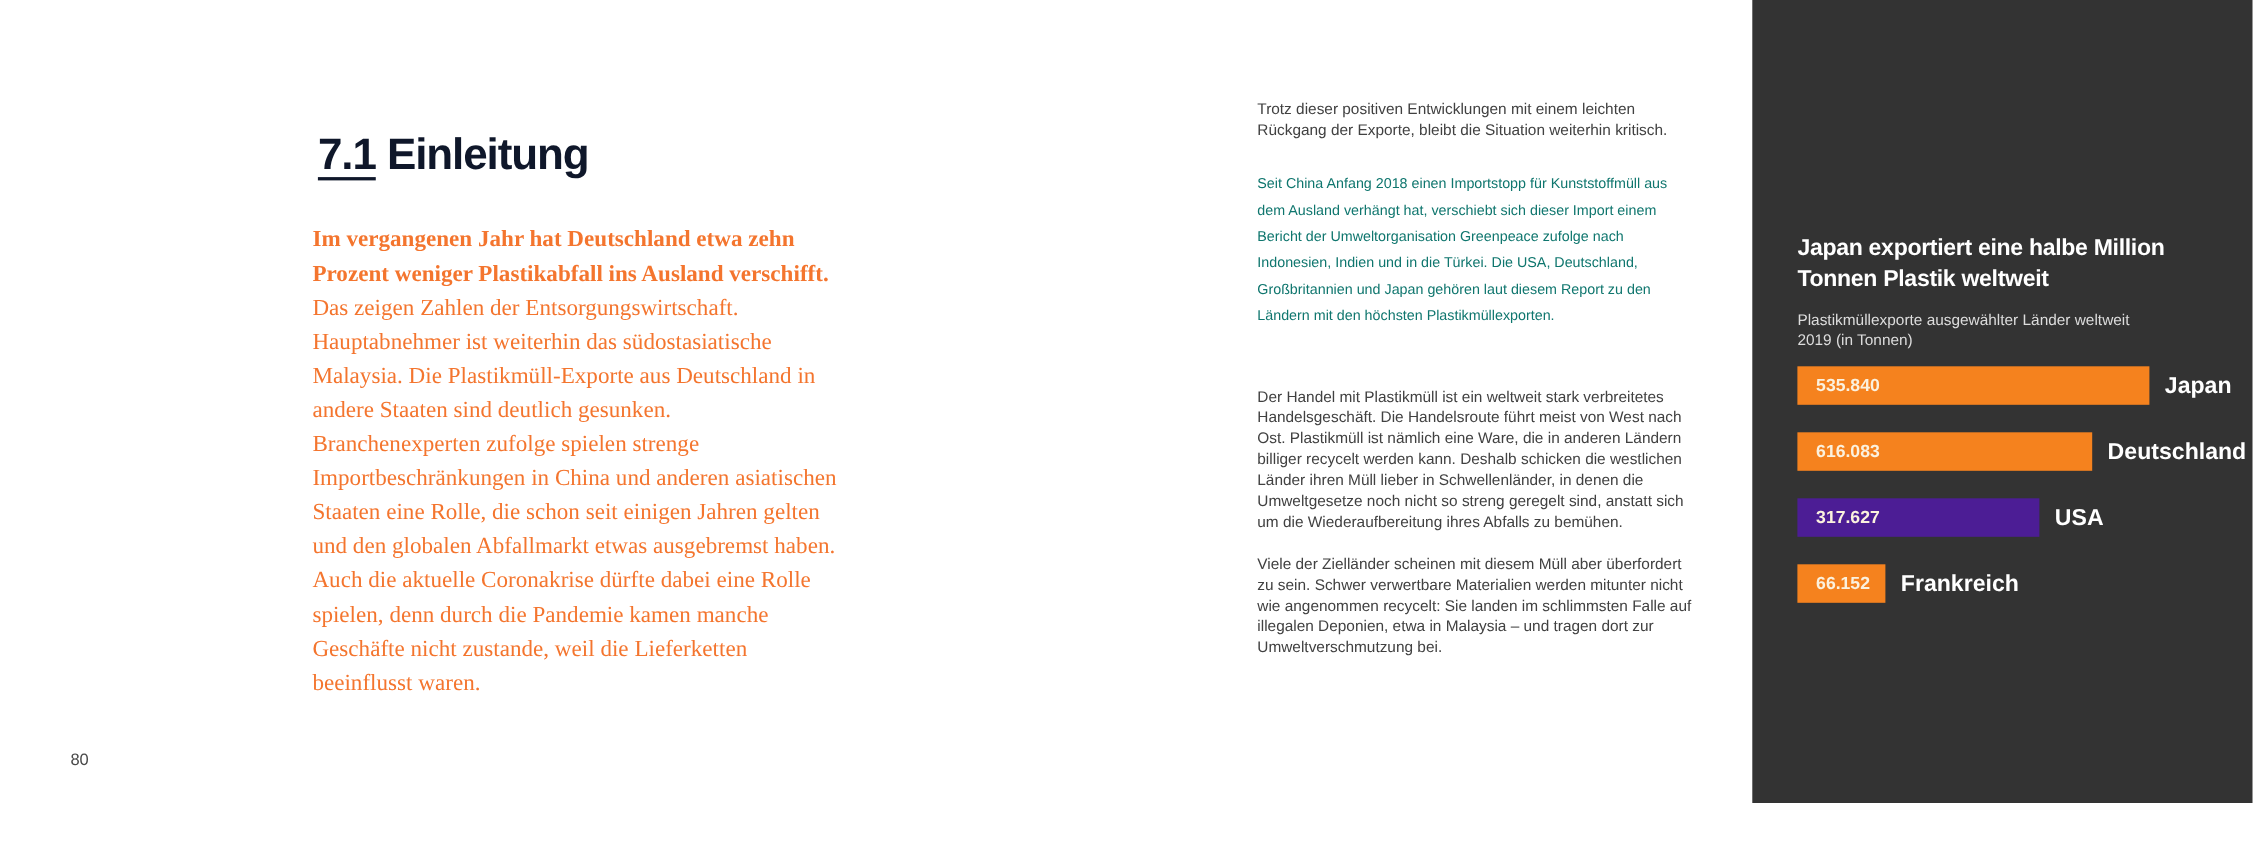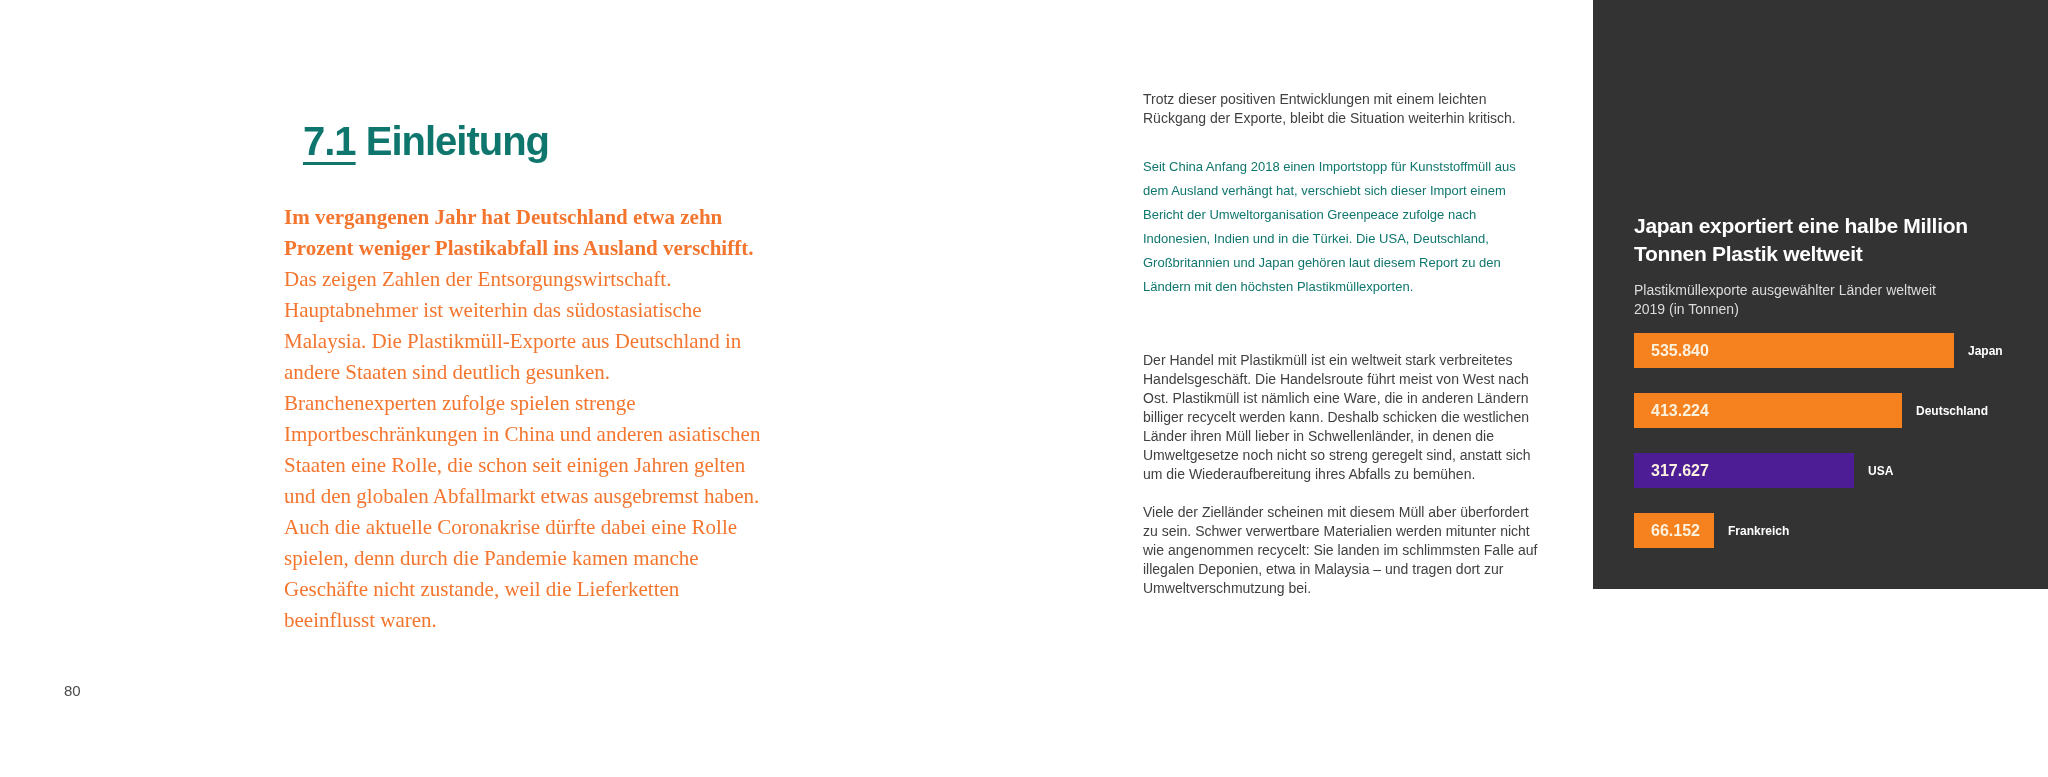--- a/index.html
+++ b/index.html
@@ -8,25 +8,25 @@
     width: 2048px;
     height: 777px;
     background: #ffffff;
     overflow: hidden;
     font-family: "Liberation Sans", sans-serif;
   }
 
   
   .section-heading {
     position: absolute;
-    left: 303px;
+    left: 289px;
     top: 92px;
     font-size: 40px;
     letter-spacing: -1px;
-    color: #0f766e;
+    color: #0f172a;
     white-space: nowrap;
   }
   .section-number {
     text-decoration: underline;
     text-decoration-thickness: 3px;
     text-underline-offset: 7px;
   }
   .lead-paragraph {
     position: absolute;
     left: 284px;
@@ -60,21 +60,21 @@
   .mb-p1 { margin-bottom: 27px !important; }
   .mb-p2 { margin-bottom: 52px !important; }
   .mb-p3 { margin-bottom: 19px !important; }
 
   
   .info-panel {
     position: absolute;
     left: 1593px;
     top: 0;
     width: 455px;
-    height: 589px;
+    height: 730px;
     background: #333333;
     box-sizing: border-box;
     padding: 212px 16px 0 41px;
   }
   .chart-title {
     margin: 0;
     font-size: 21px;
     line-height: 28px;
     font-weight: bold;
     letter-spacing: -0.3px;
@@ -105,21 +105,21 @@
     text-align: right;
   }
   .bar-value {
     font-size: 16px;
     font-weight: bold;
     color: #fbf1de;
     white-space: nowrap;
   }
   .bar-label {
     margin-left: 14px;
-    font-size: 12px;
+    font-size: 21px;
     font-weight: bold;
     color: #ffffff;
     white-space: nowrap;
   }
 
   
   .page-number {
     position: absolute;
     left: 64px;
     top: 682px;
@@ -151,21 +151,21 @@
     <div class="bar-chart">
   <div class="bar-row">
     <div class="bar" style="width: 320px; background: rgb(245, 130, 30);">
       <span class="bar-value">535.840</span>
     </div>
     <span class="bar-label">Japan</span>
   </div>
 
   <div class="bar-row">
     <div class="bar" style="width: 268px; background: rgb(245, 130, 30);">
-      <span class="bar-value">413.224</span>
+      <span class="bar-value">616.083</span>
     </div>
     <span class="bar-label">Deutschland</span>
   </div>
 
   <div class="bar-row">
     <div class="bar" style="width: 220px; background: #4c1d95;">
       <span class="bar-value">317.627</span>
     </div>
     <span class="bar-label">USA</span>
   </div>

